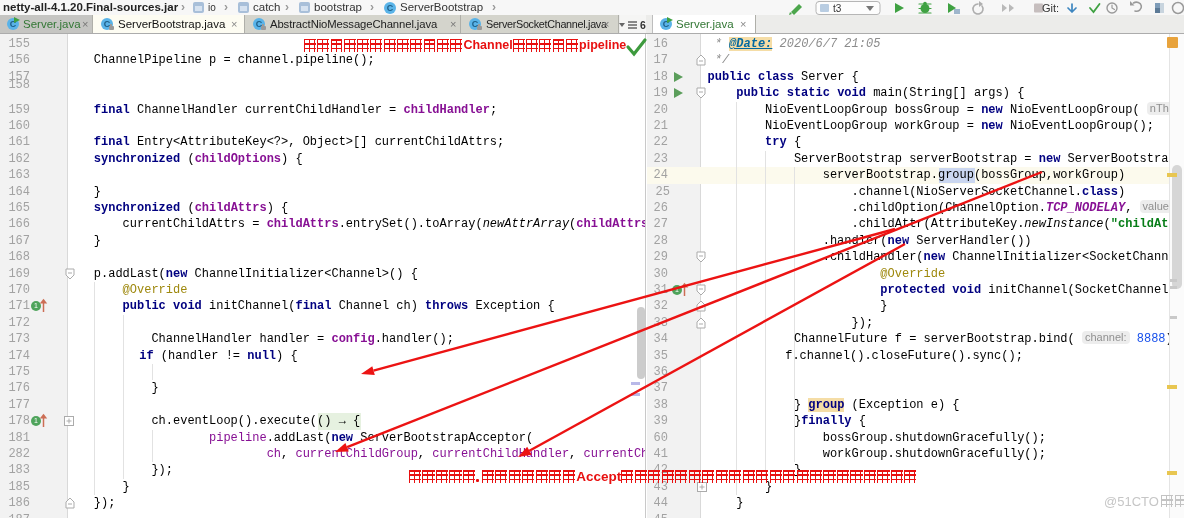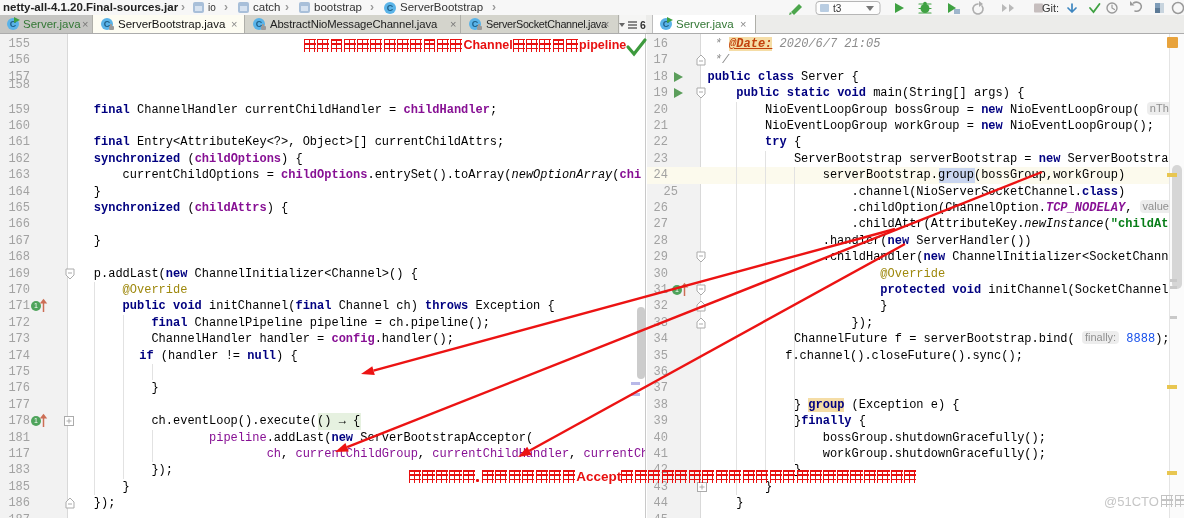--- a/index.html
+++ b/index.html
@@ -138,21 +138,21 @@
 <div class="num" style="left:0;top:248.0px;width:30px">170</div>
 <div class="num" style="left:0;top:264.4px;width:30px">171</div>
 <div class="num" style="left:0;top:280.8px;width:30px">172</div>
 <div class="num" style="left:0;top:297.2px;width:30px">173</div>
 <div class="num" style="left:0;top:313.6px;width:30px">174</div>
 <div class="num" style="left:0;top:330.0px;width:30px">175</div>
 <div class="num" style="left:0;top:346.4px;width:30px">176</div>
 <div class="num" style="left:0;top:362.8px;width:30px">177</div>
 <div class="num" style="left:0;top:379.2px;width:30px">178</div>
 <div class="num" style="left:0;top:395.6px;width:30px">181</div>
-<div class="num" style="left:0;top:412.0px;width:30px">117</div>
+<div class="num" style="left:0;top:412.0px;width:30px">282</div>
 <div class="num" style="left:0;top:428.4px;width:30px">183</div>
 <div class="num" style="left:0;top:444.8px;width:30px">185</div>
 <div class="num" style="left:0;top:461.2px;width:30px">186</div>
 <div class="num" style="left:0;top:477.6px;width:30px">187</div>
 <div class="abs" style="left:31px;top:267.4px;width:10px;height:10px;background:#4FA45C;border-radius:50%;color:#fff;font-size:7px;line-height:10px;text-align:center">1</div>
     <svg class="abs" style="left:39px;top:264.4px" width="9" height="15" viewBox="0 0 9 15">
       <path d="M4.5 3 L4.5 14" stroke="#CC6E55" stroke-width="1.5"></path>
       <path d="M0.8 5.5 L4.5 0.8 L8.2 5.5 Z" fill="#CC6E55"></path>
     </svg>
 <div class="abs" style="left:31px;top:382.2px;width:10px;height:10px;background:#4FA45C;border-radius:50%;color:#fff;font-size:7px;line-height:10px;text-align:center">1</div>
@@ -170,31 +170,31 @@
     </svg>
 <svg class="abs" style="left:65px;top:463.2px" width="10" height="12" viewBox="0 0 10 12">
       <path d="M1 11 h8 v-6 l-4 -4 l-4 4 Z" fill="#fff" stroke="#ABABAB"></path>
       <path d="M3 7 h4" stroke="#ABABAB"></path>
     </svg>
 <div class="guide" style="left:94.0px;top:248.0px;height:213.2px"></div>
 <div class="guide" style="left:122.9px;top:280.8px;height:164.0px"></div>
 <div class="guide" style="left:151.8px;top:330.0px;height:16.4px"></div>
 <div class="guide" style="left:151.8px;top:395.6px;height:32.8px"></div>
 <div class="abs" style="left:318.0px;top:379.2px;width:43.4px;height:16.4px;background:#E6F1E0"></div>
+<div class="ln" style="left:36.2px;top:18.4px">        ChannelPipeline p = channel.pipeline();</div>
 <div class="ln" style="left:36.2px;top:67.6px">        <span class="k">final</span> ChannelHandler currentChildHandler = <span class="f">childHandler</span>;</div>
 <div class="ln" style="left:36.2px;top:100.4px">        <span class="k">final</span> Entry&lt;AttributeKey&lt;?&gt;, Object&gt;[] currentChildAttrs;</div>
 <div class="ln" style="left:36.2px;top:116.8px">        <span class="k">synchronized</span> (<span class="f">childOptions</span>) {</div>
-<div class="ln" style="left:36.2px;top:133.2px">            currentChildOptions = <span class="f">childOptions</span>.entrySet().toArray(<span class="it">newOptionArray</span>(<span class="f">chi</span></div>
 <div class="ln" style="left:36.2px;top:149.6px">        }</div>
 <div class="ln" style="left:36.2px;top:166.0px">        <span class="k">synchronized</span> (<span class="f">childAttrs</span>) {</div>
+<div class="ln" style="left:36.2px;top:182.4px">            currentChildAttrs = <span class="f">childAttrs</span>.entrySet().toArray(<span class="it">newAttrArray</span>(<span class="f">childAttrs</span></div>
 <div class="ln" style="left:36.2px;top:198.8px">        }</div>
 <div class="ln" style="left:36.2px;top:231.6px">        p.addLast(<span class="k">new</span> ChannelInitializer&lt;Channel&gt;() {</div>
 <div class="ln" style="left:36.2px;top:248.0px">            <span class="an">@Override</span></div>
 <div class="ln" style="left:36.2px;top:264.4px">            <span class="k">public void</span> initChannel(<span class="k">final</span> Channel ch) <span class="k">throws</span> Exception {</div>
-<div class="ln" style="left:36.2px;top:280.8px">                <span class="k">final</span> ChannelPipeline pipeline = ch.pipeline();</div>
 <div class="ln" style="left:36.2px;top:297.2px">                ChannelHandler handler = <span class="f">config</span>.handler();</div>
 <div class="ln" style="left:24px;top:313.6px">                <span class="k">if</span> (handler != <span class="k">null</span>) {</div>
 <div class="ln" style="left:36.2px;top:346.4px">                }</div>
 <div class="ln" style="left:36.2px;top:379.2px">                ch.eventLoop().execute(() → {</div>
 <div class="ln" style="left:36.2px;top:395.6px">                        <span class="pv">pipeline</span>.addLast(<span class="k">new</span> ServerBootstrapAcceptor(</div>
 <div class="ln" style="left:36.2px;top:412.0px">                                <span class="pv">ch</span>, <span class="pv">currentChildGroup</span>, <span class="pv">currentChildHandler</span>, <span class="pv">currentCh</span></div>
 <div class="ln" style="left:36.2px;top:428.4px">                });</div>
 <div class="ln" style="left:36.2px;top:444.8px">            }</div>
 <div class="ln" style="left:36.2px;top:461.2px">        });</div>
 <div class="abs" style="left:637px;top:273px;width:8px;height:72px;background:rgba(128,128,128,0.40);border-radius:4px"></div>
@@ -207,36 +207,36 @@
 <div class="abs" style="left:292.7px;top:134.2px;width:36.1px;height:14.4px;background:#CAD6F0"></div>
 <div class="num" style="left:1px;top:2.0px;width:21px">16</div>
 <div class="num" style="left:1px;top:18.4px;width:21px">17</div>
 <div class="num" style="left:1px;top:34.8px;width:21px">18</div>
 <div class="num" style="left:1px;top:51.2px;width:21px">19</div>
 <div class="num" style="left:1px;top:67.6px;width:21px">20</div>
 <div class="num" style="left:1px;top:84.0px;width:21px">21</div>
 <div class="num" style="left:1px;top:100.4px;width:21px">22</div>
 <div class="num" style="left:1px;top:116.8px;width:21px">23</div>
 <div class="num" style="left:1px;top:133.2px;width:21px">24</div>
-<div class="num" style="left:11px;top:149.6px;width:21px">25</div>
+<div class="num" style="left:3px;top:149.6px;width:21px">25</div>
 <div class="num" style="left:1px;top:166.0px;width:21px">26</div>
 <div class="num" style="left:1px;top:182.4px;width:21px">27</div>
 <div class="num" style="left:1px;top:198.8px;width:21px">28</div>
 <div class="num" style="left:1px;top:215.2px;width:21px">29</div>
 <div class="num" style="left:1px;top:231.6px;width:21px">30</div>
 <div class="num" style="left:1px;top:248.0px;width:21px">31</div>
 <div class="num" style="left:1px;top:264.4px;width:21px">32</div>
 <div class="num" style="left:1px;top:280.8px;width:21px">33</div>
 <div class="num" style="left:1px;top:297.2px;width:21px">34</div>
 <div class="num" style="left:1px;top:313.6px;width:21px">35</div>
 <div class="num" style="left:1px;top:330.0px;width:21px">36</div>
 <div class="num" style="left:1px;top:346.4px;width:21px">37</div>
 <div class="num" style="left:1px;top:362.8px;width:21px">38</div>
 <div class="num" style="left:1px;top:379.2px;width:21px">39</div>
-<div class="num" style="left:1px;top:395.6px;width:21px">40</div>
+<div class="num" style="left:1px;top:395.6px;width:21px">60</div>
 <div class="num" style="left:1px;top:412.0px;width:21px">41</div>
 <div class="num" style="left:1px;top:428.4px;width:21px">42</div>
 <div class="num" style="left:1px;top:444.8px;width:21px">43</div>
 <div class="num" style="left:1px;top:461.2px;width:21px">44</div>
 <div class="num" style="left:1px;top:477.6px;width:21px">45</div>
 <div class="abs" style="left:28px;top:37.8px;width:0;height:0;border-left:9px solid #5B9E5B;border-top:5px solid transparent;border-bottom:5px solid transparent"></div>
 <div class="abs" style="left:28px;top:54.2px;width:0;height:0;border-left:9px solid #5B9E5B;border-top:5px solid transparent;border-bottom:5px solid transparent"></div>
 <div class="abs" style="left:26px;top:251.0px;width:10px;height:10px;background:#4FA45C;border-radius:50%;color:#fff;font-size:7px;line-height:10px;text-align:center">1</div>
     <svg class="abs" style="left:34px;top:248.0px" width="9" height="15" viewBox="0 0 9 15">
       <path d="M4.5 3 L4.5 14" stroke="#CC6E55" stroke-width="1.5"></path>
@@ -266,39 +266,39 @@
       <path d="M1 11 h8 v-6 l-4 -4 l-4 4 Z" fill="#fff" stroke="#ABABAB"></path>
       <path d="M3 7 h4" stroke="#ABABAB"></path>
     </svg>
 <svg class="abs" style="left:51px;top:447.8px" width="10" height="10" viewBox="0 0 10 10">
       <rect x="0.5" y="0.5" width="9" height="9" fill="#fff" stroke="#ABABAB"></rect>
       <path d="M2.5 5 h5 M5 2.5 v5" stroke="#ABABAB"></path>
     </svg>
 <div class="guide" style="left:90.4px;top:67.6px;height:393.6px"></div>
 <div class="guide" style="left:119.3px;top:116.8px;height:328.0px"></div>
 <div class="guide" style="left:148.2px;top:133.2px;height:295.2px"></div>
-<div class="ln" style="left:61.5px;top:2.0px"> <span class="cm">* <span style="background:#F5DDA6;color:#c2410c;font-weight:bold;text-decoration:underline">@Date:</span> 2020/6/7 21:05</span></div>
+<div class="ln" style="left:61.5px;top:2.0px"> <span class="cm">* <span style="background:#F5DDA6;color:#0369a1;font-weight:bold;text-decoration:underline">@Date:</span> 2020/6/7 21:05</span></div>
 <div class="ln" style="left:61.5px;top:18.4px"> <span class="cm">*/</span></div>
 <div class="ln" style="left:61.5px;top:34.8px"><span class="k">public class</span> Server {</div>
 <div class="ln" style="left:61.5px;top:51.2px">    <span class="k">public static void</span> main(String[] args) {</div>
 <div class="ln" style="left:61.5px;top:67.6px">        NioEventLoopGroup bossGroup = <span class="k">new</span> NioEventLoopGroup( <span class="hint">nThreads:</span> );</div>
 <div class="ln" style="left:61.5px;top:84.0px">        NioEventLoopGroup workGroup = <span class="k">new</span> NioEventLoopGroup();</div>
 <div class="ln" style="left:61.5px;top:100.4px">        <span class="k">try</span> {</div>
 <div class="ln" style="left:61.5px;top:116.8px">            ServerBootstrap serverBootstrap = <span class="k">new</span> ServerBootstrap();</div>
 <div class="ln" style="left:61.5px;top:133.2px">                serverBootstrap.group(bossGroup,workGroup)</div>
 <div class="ln" style="left:61.5px;top:149.6px">                    .channel(NioServerSocketChannel.<span class="k">class</span>)</div>
 <div class="ln" style="left:61.5px;top:166.0px">                    .childOption(ChannelOption.<span class="ci">TCP_NODELAY</span>, <span class="hint">value:</span> <span class="k">true</span>)</div>
 <div class="ln" style="left:61.5px;top:182.4px">                    .childAttr(AttributeKey.<span class="it">newInstance</span>(<span class="st">"childAttr"</span></div>
 <div class="ln" style="left:61.5px;top:198.8px">                .handler(<span class="k">new</span> ServerHandler())</div>
 <div class="ln" style="left:61.5px;top:215.2px">                .childHandler(<span class="k">new</span> ChannelInitializer&lt;SocketChannel&gt;() {</div>
 <div class="ln" style="left:61.5px;top:231.6px">                        <span class="an">@Override</span></div>
 <div class="ln" style="left:61.5px;top:248.0px">                        <span class="k">protected void</span> initChannel(SocketChannel socketChannel)</div>
 <div class="ln" style="left:61.5px;top:264.4px">                        }</div>
 <div class="ln" style="left:61.5px;top:280.8px">                    });</div>
-<div class="ln" style="left:61.5px;top:297.2px">            ChannelFuture f = serverBootstrap.bind( <span class="hint">finally:</span> <span class="nm">8888</span>);</div>
+<div class="ln" style="left:61.5px;top:297.2px">            ChannelFuture f = serverBootstrap.bind( <span class="hint">channel:</span> <span class="nm">8888</span>);</div>
 <div class="ln" style="left:139.2px;top:313.6px">f.channel().closeFuture().sync();</div>
 <div class="ln" style="left:61.5px;top:362.8px">            } <span class="k" style="background:#F5DDA6">group</span> (Exception e) {</div>
 <div class="ln" style="left:61.5px;top:379.2px">            }<span class="k">finally</span> {</div>
 <div class="ln" style="left:61.5px;top:395.6px">                bossGroup.shutdownGracefully();</div>
 <div class="ln" style="left:61.5px;top:412.0px">                workGroup.shutdownGracefully();</div>
 <div class="ln" style="left:61.5px;top:428.4px">            }</div>
 <div class="ln" style="left:61.5px;top:444.8px">        }</div>
 <div class="ln" style="left:61.5px;top:461.2px">    }</div>
 <div class="abs" style="left:523px;top:0;width:16px;height:484px;background:#FBFBFB;border-left:1px solid #E4E4E4"></div>
 <div class="abs" style="left:521px;top:3px;width:11px;height:11px;background:#E8A33C;border-radius:1px"></div>

